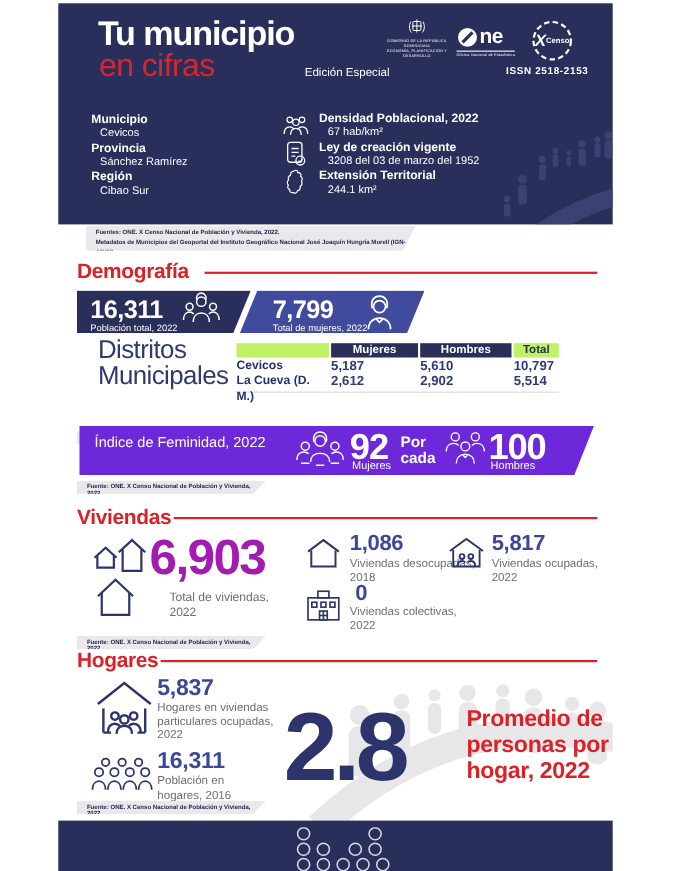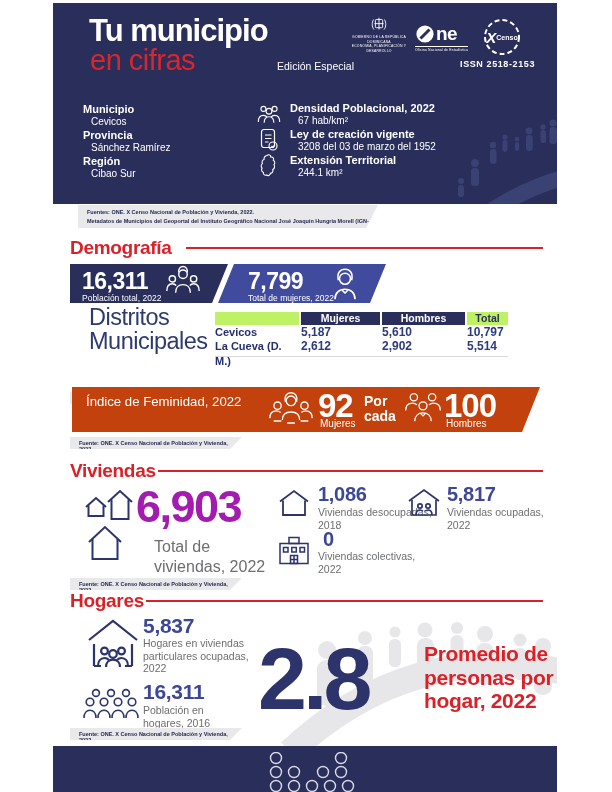--- a/index.html
+++ b/index.html
@@ -61,30 +61,30 @@
   .dm-row{display:flex;}
   .dm-cell{box-sizing:border-box;margin-right:2px;}
   .c0{width:84px;} .c1{width:79px;} .c2{width:83px;} .c3{width:41px;margin-right:0;}
   .dm-hcell{height:13px;font-size:10.5px;font-weight:bold;text-align:center;line-height:13px;}
   .hc-gray{background:#bef264;color:#2a2e5b;}
   .hc-navy{background:#2a2e5b;color:#fff;}
   .dm-dcell{height:14px;font-size:12px;line-height:15px;color:#2d3a7c;text-align:left;font-weight:bold;}
   .dm-name{text-align:left;font-weight:bold;color:#24306e;font-size:11px;}
 
   
-  .fem{position:absolute;left:72px;top:387px;width:468px;height:45px;background:#c2410c;color:#fff;
+  .fem{position:absolute;left:72px;top:387px;width:468px;height:45px;background:#6d28d9;color:#fff;
        clip-path:polygon(0 0,100% 0,calc(100% - 18px) 100%,0 100%);}
   .fem-label{position:absolute;left:14px;top:7px;width:160px;font-size:13.2px;line-height:1.18;}
   .fem-num{position:absolute;top:0px;font-size:33px;font-weight:bold;letter-spacing:-1px;}
   .fem-unit{position:absolute;top:31px;font-size:10px;}
   .fem-mid{position:absolute;left:292px;top:7px;width:40px;font-size:14px;font-weight:bold;line-height:1.08;}
 
   
   .viv-big{position:absolute;left:136px;top:481px;font-size:45px;font-weight:bold;color:#a21caf;letter-spacing:-1.5px;}
-  .viv-big-lbl{position:absolute;left:154px;top:537px;width:112px;font-size:16px;color:#6d6e71;line-height:1.25;}
+  .viv-big-lbl{position:absolute;left:154px;top:537px;width:112px;font-size:11px;color:#6d6e71;line-height:1.25;}
   .stat-num{position:absolute;font-size:20px;font-weight:bold;color:#3d4797;letter-spacing:-.3px;}
   .stat-lbl{position:absolute;font-size:10.5px;color:#6d6e71;line-height:1.2;}
 
   
   .hog-big{position:absolute;left:258px;top:628px;font-size:88px;font-weight:bold;color:#2d336b;letter-spacing:-4px;}
   .hog-red{position:absolute;left:424px;top:642px;width:132px;font-size:21px;font-weight:bold;color:#da2128;line-height:1.12;letter-spacing:-.3px;}
 
   
   .footer{position:absolute;left:53px;top:746px;width:504px;height:46px;background:#2a2e5b;}
 

